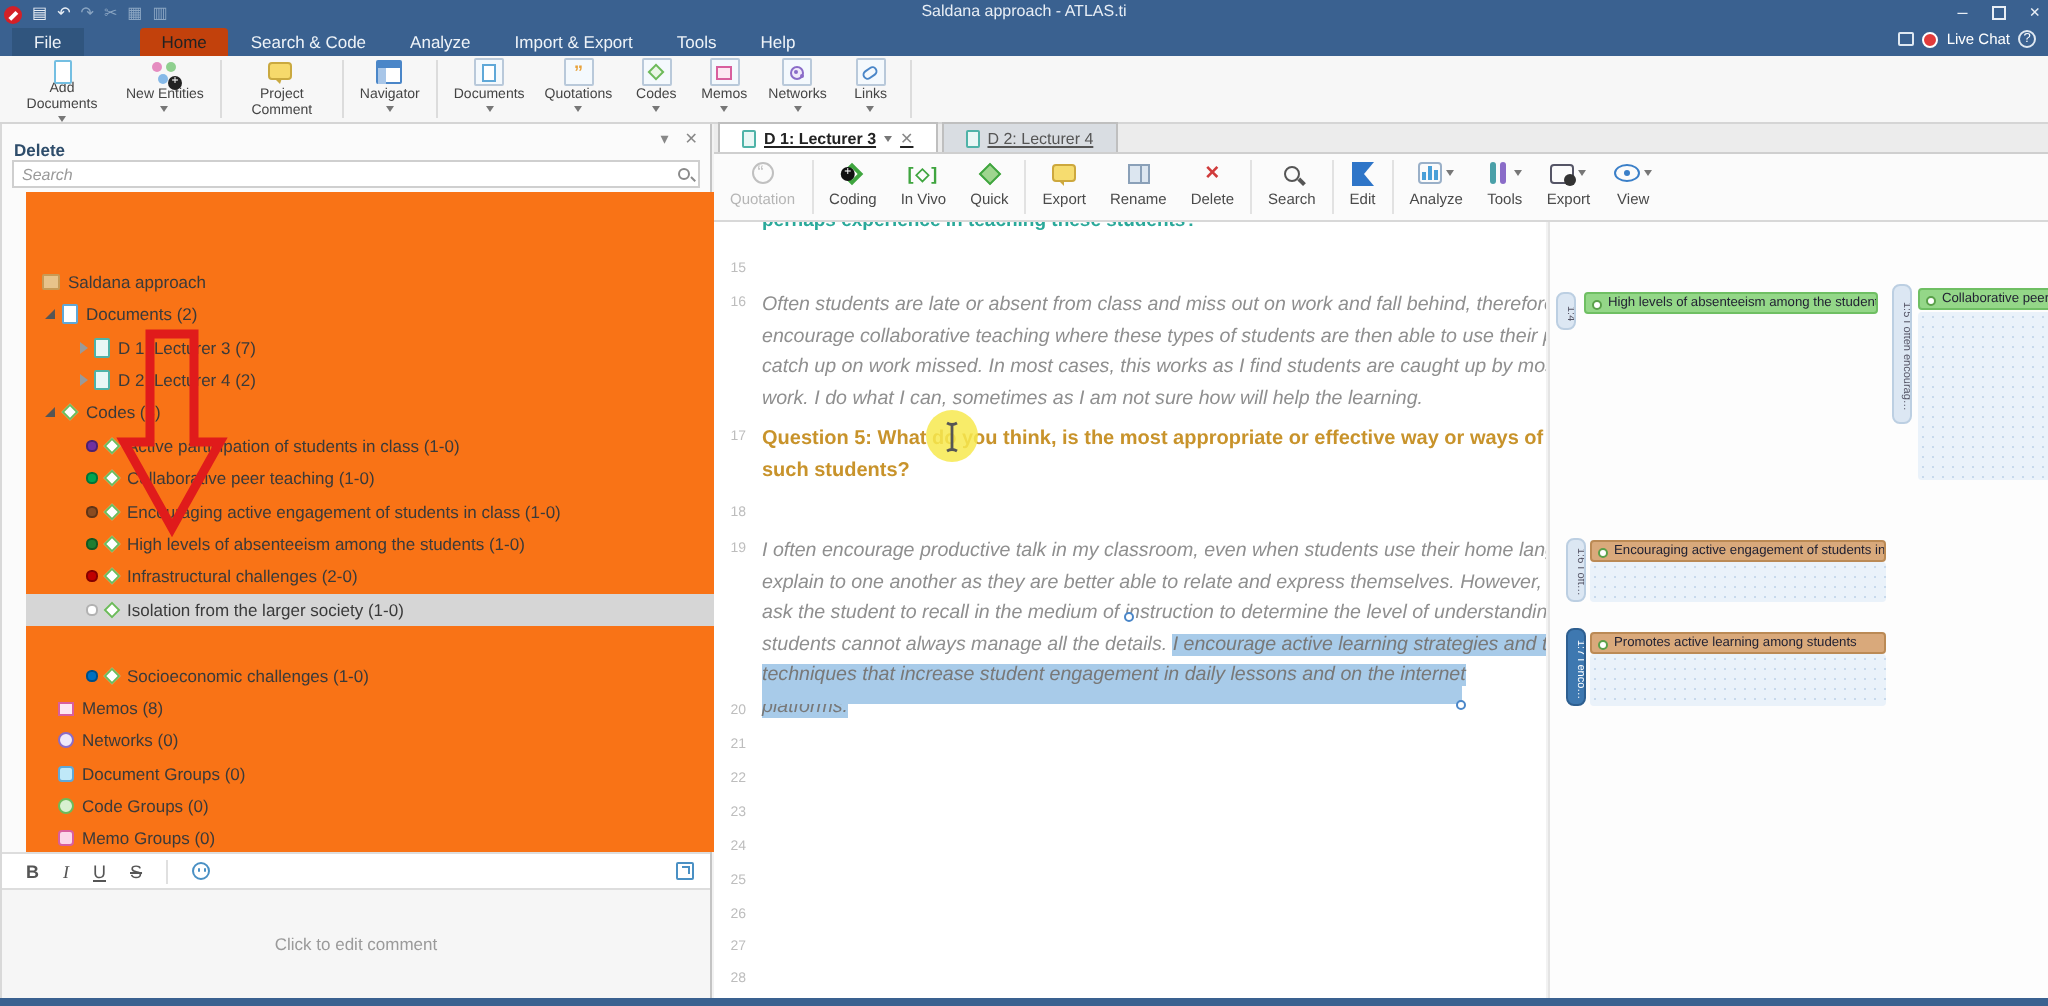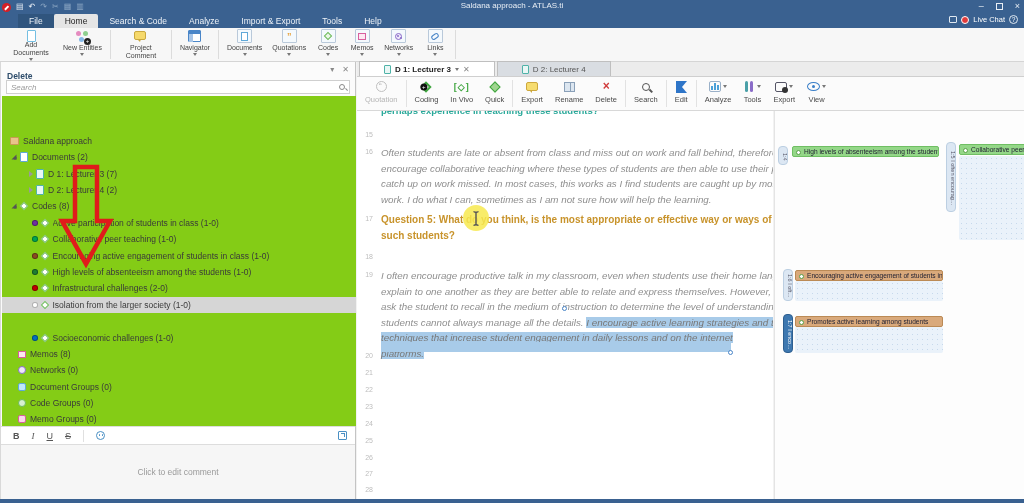--- a/index.html
+++ b/index.html
@@ -11,24 +11,24 @@
   #qat { position:absolute; left:2px; top:1px; display:flex; align-items:center; gap:5px; height:12px; }
   .qico { font-size:8px; color:#e8eef5; line-height:10px; }
   .qico.dim { color:#8aa5c2; }
   #atlas-logo { width:9px; height:9px; border-radius:50%; background:#d42027; position:relative; }
   #atlas-logo::after { content:""; position:absolute; left:2px; top:4px; width:5px; height:1.5px; background:#fff; transform:rotate(-45deg); }
   #win-title { position:absolute; left:0; right:0; top:1px; text-align:center; font-size:8px; color:#e8eef5; }
   #win-controls { position:absolute; right:4px; top:1px; display:flex; gap:12px; font-size:9px; color:#e8eef5; }
   .maxbox { width:7px; height:7px; border:1px solid #e8eef5; margin-top:2px; }
 
   
-  #menubar { position:absolute; left:0; top:14px; width:1024px; height:14px; background:#3a6190; display:flex; align-items:stretch; padding-left:18px; }
+  #menubar { position:absolute; left:0; top:14px; width:1024px; height:14px; background:#3a6190; display:flex; align-items:stretch; padding-left:6px; }
   .menu-item { color:#eef3f8; font-size:8.5px; padding:2px 11px 0; cursor:default; }
   .menu-item.file { background:#30557e; }
-  .menu-item.active { background:#e5e5e5; color:#222; border-radius:2px 2px 0 0; }
+  .menu-item.active { background:#c2410c; color:#222; border-radius:2px 2px 0 0;margin-left:28px; }
   #top-right-icons { position:absolute; right:6px; top:15px; display:flex; align-items:center; gap:4px; color:#fff; font-size:7.5px; }
   .chat-sq { width:8px; height:7px; border:1px solid #dfe8f1; border-radius:1px; }
   .red-dot { width:8px; height:8px; border-radius:50%; background:#e23b3b; border:1px solid #fff; }
   .help-circ { width:9px; height:9px; border:1px solid #dfe8f1; border-radius:50%; text-align:center; line-height:8px; font-size:6.5px; }
 
   
   #ribbon { position:absolute; left:0; top:28px; width:1024px; height:34px; background:#f7f7f7; border-bottom:1px solid #d5d5d5; display:flex; align-items:stretch; padding-left:4px; }
   .rbtn { display:flex; flex-direction:column; align-items:center; justify-content:flex-start; padding:2px 5px 0; min-width:34px; }
   .rbtn .rlabel { font-size:7px; color:#444; text-align:center; line-height:1.15; margin-top:1px; max-width:44px; }
   .rsep { width:1px; background:#dcdcdc; margin:2px 3px; }
@@ -54,21 +54,21 @@
   
   #explore { position:absolute; left:0; top:62px; width:356px; height:437px; background:#fbfbfb; border-right:1px solid #c4c4c4; border-left:1px solid #d9d9d9; }
   #explore-header { position:absolute; left:0; top:0; width:100%; height:16px; padding:3px 6px 0; }
   #explore-title { font-size:8.5px; color:#2e4d6b; font-weight:bold; }
   #explore-hdr-icons { position:absolute; right:6px; top:3px; display:flex; gap:8px; color:#888; font-size:8px; }
   #explore-search { position:absolute; left:5px; top:18px; width:344px; height:14px; background:#fff; border:1px solid #cfcfcf; }
   #explore-search .ph { position:absolute; left:4px; top:2px; font-size:8px; font-style:italic; color:#9a9a9a; }
   .mag { position:absolute; right:4px; top:2.5px; width:6px; height:6px; border:1.2px solid #8a8a8a; border-radius:50%; }
   .mag::after { content:""; position:absolute; left:4.5px; top:4.5px; width:3px; height:1.2px; background:#8a8a8a; transform:rotate(45deg); }
 
-  #tree { position:absolute; left:1px; top:34px; width:354px; height:330px; background:#84cc16; }
+  #tree { position:absolute; left:12px; top:34px; width:354px; height:330px; background:#f97316; }
   .titem { position:absolute; left:0; width:354px; height:16px; display:flex; align-items:center; font-size:8.5px; color:#3a3a3a; }
   .titem.sel { background:#d6d6d6; }
   .tlabel { white-space:nowrap; overflow:hidden; }
   .exp-open { width:0; height:0; border-left:4px solid transparent; border-top:4px solid transparent; border-right:4px solid #555; border-bottom:4px solid #555; transform:scale(.62); margin-right:2px; }
   .exp-closed { width:0; height:0; border-top:3.5px solid transparent; border-bottom:3.5px solid transparent; border-left:4.5px solid #9a9a9a; margin-right:3px; }
   .spacer { display:inline-block; }
   .ti { margin-right:4px; flex:none; }
   .ti-project { width:9px; height:8px; background:#e8c38a; border:1px solid #c89a55; border-radius:1px; }
   .ti-doc { width:8px; height:10px; background:#fff; border:1px solid #5fa8d8; border-radius:1px; }
   .ti-doc.teal { border-color:#4fb3a8; background:#e9f7f5; }
@@ -89,21 +89,21 @@
   .vline { width:1px; height:12px; background:#e0e0e0; }
   .emoji { width:9px; height:9px; border:1.2px solid #4a90c4; border-radius:50%; position:relative; }
   .emoji::after { content:""; position:absolute; left:1.5px; top:2px; width:1.5px; height:1.5px; background:#4a90c4; border-radius:50%; box-shadow:3px 0 0 #4a90c4; }
   .expand-ic { position:absolute; right:8px; top:4px; width:9px; height:9px; border:1.2px solid #4a90c4; border-radius:1px; }
   .expand-ic::after { content:""; position:absolute; right:1px; top:1px; width:3px; height:3px; border-top:1.2px solid #4a90c4; border-right:1.2px solid #4a90c4; }
   #cmt-area { position:absolute; left:0; top:383px; width:354px; height:54px; background:#f6f6f6; }
   #cmt-ph { position:absolute; left:0; right:0; top:22px; text-align:center; font-size:8.5px; color:#9a9a9a; }
 
   
   #tabbar { position:absolute; left:357px; top:62px; width:667px; height:15px; background:#ececec; border-bottom:1px solid #cfcfcf; display:flex; align-items:flex-end; padding-left:2px; }
-  .dtab { display:flex; align-items:center; gap:4px; height:15px; padding:0 24px; font-size:8px; border:1px solid #bfbfbf; border-bottom:none; }
+  .dtab { display:flex; align-items:center; gap:4px; height:15px; padding:0 11px; font-size:8px; border:1px solid #bfbfbf; border-bottom:none;text-decoration:underline; }
   .dtab.active { background:#fff; color:#222; font-weight:bold; }
   .dtab.inactive { background:#d9dde2; color:#555; margin-left:2px; }
   .dtab .ti-doc { width:7px; height:9px; }
   .tab-x { color:#888; font-size:8px; font-weight:normal; }
 
   
   #dtoolbar { position:absolute; left:357px; top:77px; width:667px; height:34px; background:#fbfbfb; border-bottom:1px solid #d8d8d8; display:flex; align-items:stretch; padding-left:2px; }
   .dbtn { display:flex; flex-direction:column; align-items:center; justify-content:flex-start; padding:3px 6px 0; }
   .dbtn .dlabel { font-size:7.5px; color:#4a4a4a; margin-top:1.5px; white-space:nowrap; }
   .dbtn.disabled .dlabel { color:#b5b5b5; }

